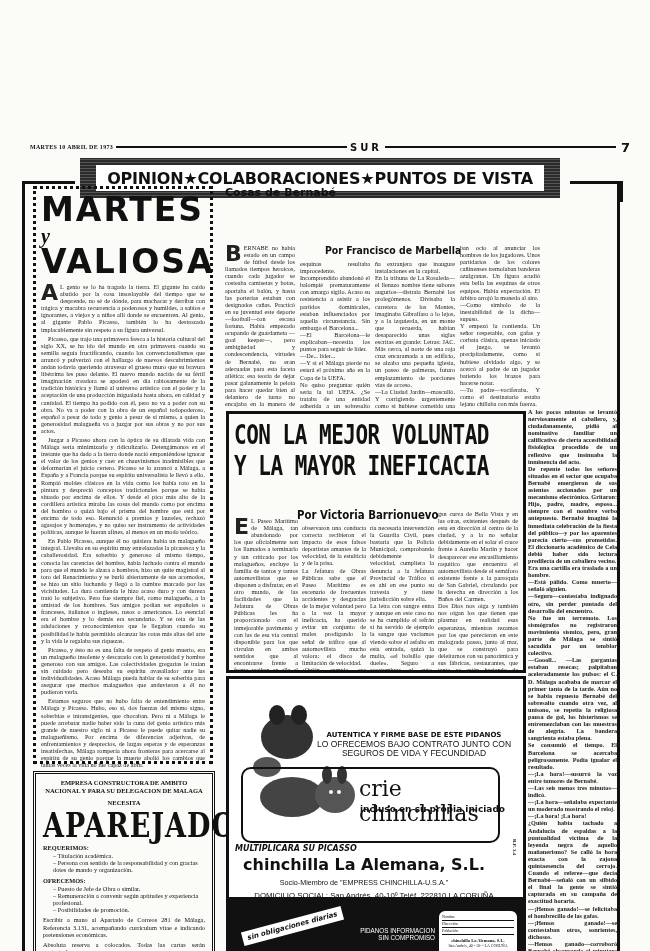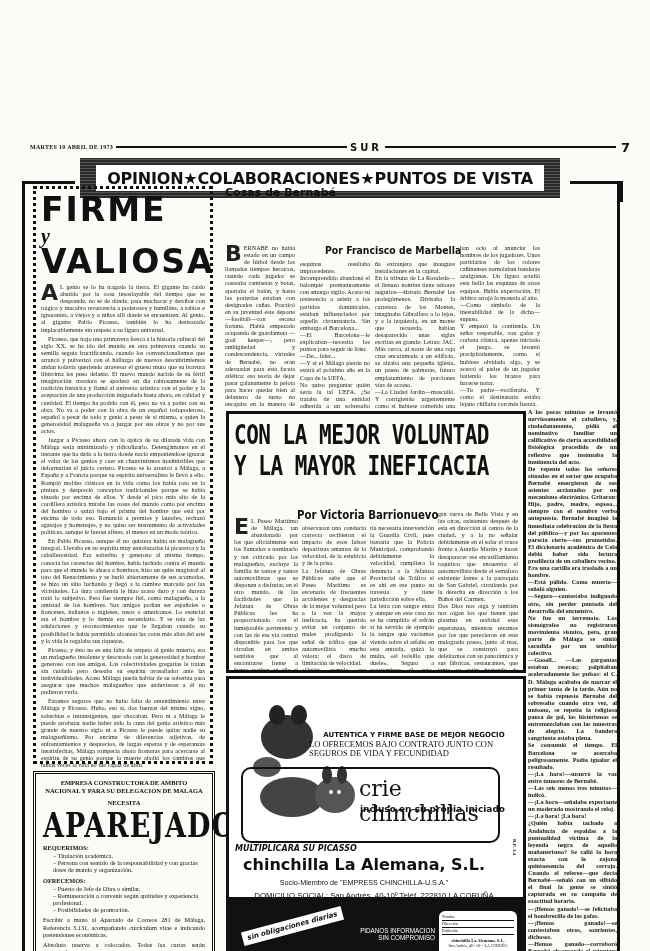--- a/index.html
+++ b/index.html
@@ -35,21 +35,21 @@
   .kicker { font-family:"DejaVu Sans", sans-serif; font-size:11px; font-weight:bold; }
   .hemos { font-family:"DejaVu Serif", serif; font-weight:bold; font-size:41px; letter-spacing:8px; line-height:40px; }
   .byline { font-family:"DejaVu Sans", sans-serif; font-weight:bold; font-size:11px; transform:scaleX(.85); transform-origin:left; }
   .col { position:absolute; font-size:6.2px; line-height:7.1px; text-align:justify; color:#222; }
   .paseo { left:226px; top:375px; width:300px; height:262px; border:3px solid #111; padding:3px 5px; box-sizing:border-box; }
   .paseo .kicker2 { font-family:"DejaVu Sans", sans-serif; font-weight:bold; font-size:12px; letter-spacing:1px; }
   .paseo .hd { font-family:"DejaVu Sans Mono", monospace; font-weight:bold; font-size:21px; line-height:24px; transform:scaleY(1.3); transform-origin:top; margin-top:2px; height:52px; letter-spacing:-.5px; }
   .chinch { left:226px; top:640px; width:300px; height:294px; border:3px solid #111; background:#fff; box-sizing:border-box; }
   .chinch .h1 { position:absolute; left:78px; top:8px; width:215px; text-align:center; font-family:"DejaVu Sans", sans-serif; font-weight:bold; font-size:21px; line-height:20px; }
   .chinch .h2 { position:absolute; left:80px; top:52px; width:210px; text-align:center; font-family:"DejaVu Sans", sans-serif; font-weight:bold; font-size:7px; }
-  .chinch .h3 { position:absolute; left:80px; top:61px; width:210px; font-family:Liberation Serif, serif; font-size:8.5px; line-height:9px; }
+  .chinch .h3 { position:absolute; left:80px; top:61px; width:210px; text-align:center; font-family:Liberation Sans, sans-serif; font-size:8.5px; line-height:9px; }
   .chinch .panel { position:absolute; left:12px; top:88px; width:255px; height:72px; border:2px solid #111; border-radius:10px; }
   .chinch .crie { position:absolute; left:130px; top:97px; font-family:"DejaVu Serif", serif; font-weight:normal; font-size:22px; }
   .chinch .incluso { position:absolute; left:131px; top:125px; font-family:"DejaVu Sans", sans-serif; font-weight:bold; font-size:9px; }
   .chinch .mult { position:absolute; left:6px; top:165px; font-family:"DejaVu Sans", sans-serif; font-weight:bold; font-style:italic; font-size:8px; }
   .chinch .brand { position:absolute; left:0; width:270px; top:176px; text-align:center; font-family:"DejaVu Sans", sans-serif; font-weight:bold; font-size:16px; }
   .chinch .socio { position:absolute; left:0; width:270px; top:199px; text-align:center; font-family:"Liberation Sans", sans-serif; font-size:7.2px; }
   .chinch .dom { position:absolute; left:0; width:290px; top:212px; text-align:center; font-family:"Liberation Sans", sans-serif; font-size:7.8px; }
   .chinch .dark { position:absolute; left:0; right:0; bottom:0; height:70px; background:#111; }
   .chinch .tag { position:absolute; left:12px; top:240px; background:#fff; color:#111; font-family:"DejaVu Sans", sans-serif; font-weight:bold; font-style:italic; font-size:7px; padding:3px 5px; transform:rotate(-15deg); }
   .chinch .pidanos { position:absolute; left:126px; top:248px; width:80px; text-align:right; color:#fff; font-family:"Liberation Sans", sans-serif; font-size:6.3px; line-height:7px; }
@@ -74,21 +74,21 @@
 
 <div class="abs bracket-l"></div>
 <div class="abs bracket-r"></div>
 <div class="abs vline-l"></div>
 <div class="abs vline-r"></div>
 <div class="abs banner">
   <div class="plate">OPINION★COLABORACIONES★PUNTOS DE VISTA</div>
 </div>
 
 <div class="abs box-malaga">
-  <div class="big-title">FIRME</div>
+  <div class="big-title">MARTES</div>
   <div class="y-ital">y</div>
   <div class="big-title">VALIOSA</div>
   <div class="bodytext" style="margin-top:4px;">
     <span class="dropcap">A</span>
     <p style="text-indent:0">L genio se lo ha tragado la tierra. El gigante ha caído abatido por la cosa insoslayable del tiempo que se desprende, no sé de dónde, para machacar y derribar con trágica y macabra recurrencia a poderosos y humildes, a sabios e ignorantes, a viejos y a niños allí donde se encuentren. Al genio, al gigante Pablo Picasso, también lo ha destrozado implacablemente sin respeto a su figura universal.</p>
     <p>Picasso, que trajo una primavera fresca a la historia cultural del siglo XX, se ha ido del mundo en otra primavera cuando su semilla seguía fructificando, cuando los convencionalismos que arrancó y pulverizó con el hallazgo de nuevos descubrimientos andan todavía queriendo atravesar el grueso muro que su bravura libérrima les puso delante. El nuevo mundo nacido de su fértil imaginación creadora se apoderó en día rabiosamente de la tradición histórica y llamó al universo artístico con el poder y la aceptación de una producción inigualada hasta ahora, en calidad y cantidad. El tiempo ha podido con él, pero no va a poder con su obra. No va a poder con la obra de un español todopoderoso, español a pesar de todo y genio a pesar de sí mismo, a quien la generosidad malagueña va a juzgar por sus obras y no por sus actos.</p>
     <p>Juzgar a Picasso ahora con la óptica de su dilatada vida con Málaga sería minimizarlo y ridiculizarlo. Detengámonos en el instante que ha dado a la tierra donde nació emponiéndose ignorar el valor de los genios y caer en chauvinismos inadmisibles que deformarían el juicio certero. Picasso se lo arrancó a Málaga, a España y a Francia porque su espíritu universalista le llevó a ello. Rompió moldes clásicos en la vida como los había roto en la pintura y despreció conceptos tradicionales porque se había situado por encima de ellos. Y desde el pico más alto de la cordillera artística miraba las cosas del mundo como por encima del hombro o quizá bajo el prisma del hombre que está por encima de todo eso. Renunció a premios y laureles, rechazó agasajos y homenajes, y no quiso ser instrumento de actividades políticas, aunque le fueran afines, al menos en un modo teórico.</p>
     <p>En Pablo Picasso, aunque él no quisiera había un malagueño integral. Llevaba en su espíritu muy entrelazadas la picaresca y la caballerosidad. Era soberbio y generoso al mismo tiempo, conocía las carencias del hombre, había luchado contra el mundo para que el mundo le alzara a hombros, hizo un quite magistral al toro del Renacimiento y se burló abiertamente de sus acomodos, se hizo un sitio luchando y llegó a la cumbre marcado por las vicisitudes. La dura contienda le hizo acaso duro y con dureza trató lo subjetivo. Pero fue siempre fiel, como malagueño, a la amistad de los hombres. Sus amigos podían ser españoles o franceses, italianos o ingleses, rusos o americanos. Lo esencial era el hombre y lo demás era secundario. Y se reía de las adulaciones y reconocimientos que le llegaban cuando su posibilidad le había permitido alcanzar las cotas más altas del arte y la vida le regalaba sus riquezas.</p>
     <p>Picasso, y ésto no es una falta de respeto al genio muerto, era un malagueño insolente y descarado con la generosidad y hombre generoso con sus amigos. Las colectividades gregarias le traían sin cuidado pero deseaba su espíritu avasallador ante las individualidades. Acaso Málaga pueda hablar de su soberbia para asegurar que muchos malagueños que anduvieron a él no pudieron verla.</p>
     <p>Estamos seguros que no hubo falta de entendimiento entre Málaga y Picasso. Hubo, eso sí, dos fuerzas del mismo signo, soberbias e intransigentes, que chocaban. Pero ni a Málaga le puede arrebatar nadie haber sido la cuna del genio artístico más grande de nuestro siglo ni a Picasso le puede quitar nadie su malagueñismo. Por encima de diferencias adjetivas, de enfrentamientos y desprecios, de largas esperas y de esperanzas insatisfechas, Málaga rompería ahora fronteras para acercarse al espíritu de su genio porque la muerte abolió los cambios que tantas veces la vida no fue capaz de abrir.</p>
@@ -183,21 +183,21 @@
     <ellipse cx="30" cy="18" rx="8" ry="10" fill="#222"></ellipse>
     <ellipse cx="52" cy="18" rx="8" ry="10" fill="#222"></ellipse>
     <ellipse cx="45" cy="100" rx="32" ry="20" fill="#444"></ellipse>
     <ellipse cx="88" cy="98" rx="20" ry="18" fill="#555"></ellipse>
     <ellipse cx="80" cy="78" rx="5" ry="9" fill="#333"></ellipse>
     <ellipse cx="95" cy="78" rx="5" ry="9" fill="#333"></ellipse>
     <circle cx="84" cy="95" r="2" fill="#fff"></circle>
     <circle cx="92" cy="95" r="2" fill="#fff"></circle>
     <ellipse cx="20" cy="70" rx="14" ry="10" fill="#555"></ellipse>
   </svg>
-  <div class="h2">AUTENTICA Y FIRME BASE DE MEJOR NEGOCIO</div>
+  <div class="h2">AUTENTICA Y FIRME BASE DE ESTE PIDANOS</div>
   <div class="h3">LO OFRECEMOS BAJO CONTRATO JUNTO CON SEGUROS DE VIDA Y FECUNDIDAD</div>
   <div class="panel"></div>
   <div class="crie">crie chinchillas</div>
   <div class="incluso">incluso en su propia iniciado</div>
   <div class="mult">MULTIPLICARA SU PICASSO</div>
   <div class="side">R.P. 3.4</div>
   <div class="brand">chinchilla La Alemana, S.L.</div>
   <div class="socio">Socio-Miembro de "EMPRESS CHINCHILLA-U.S.A."</div>
   <div class="dom">DOMICILIO SOCIAL: San Andrés, 40-10º Teléf. 222810 LA CORUÑA</div>
   <div class="dark"></div>

